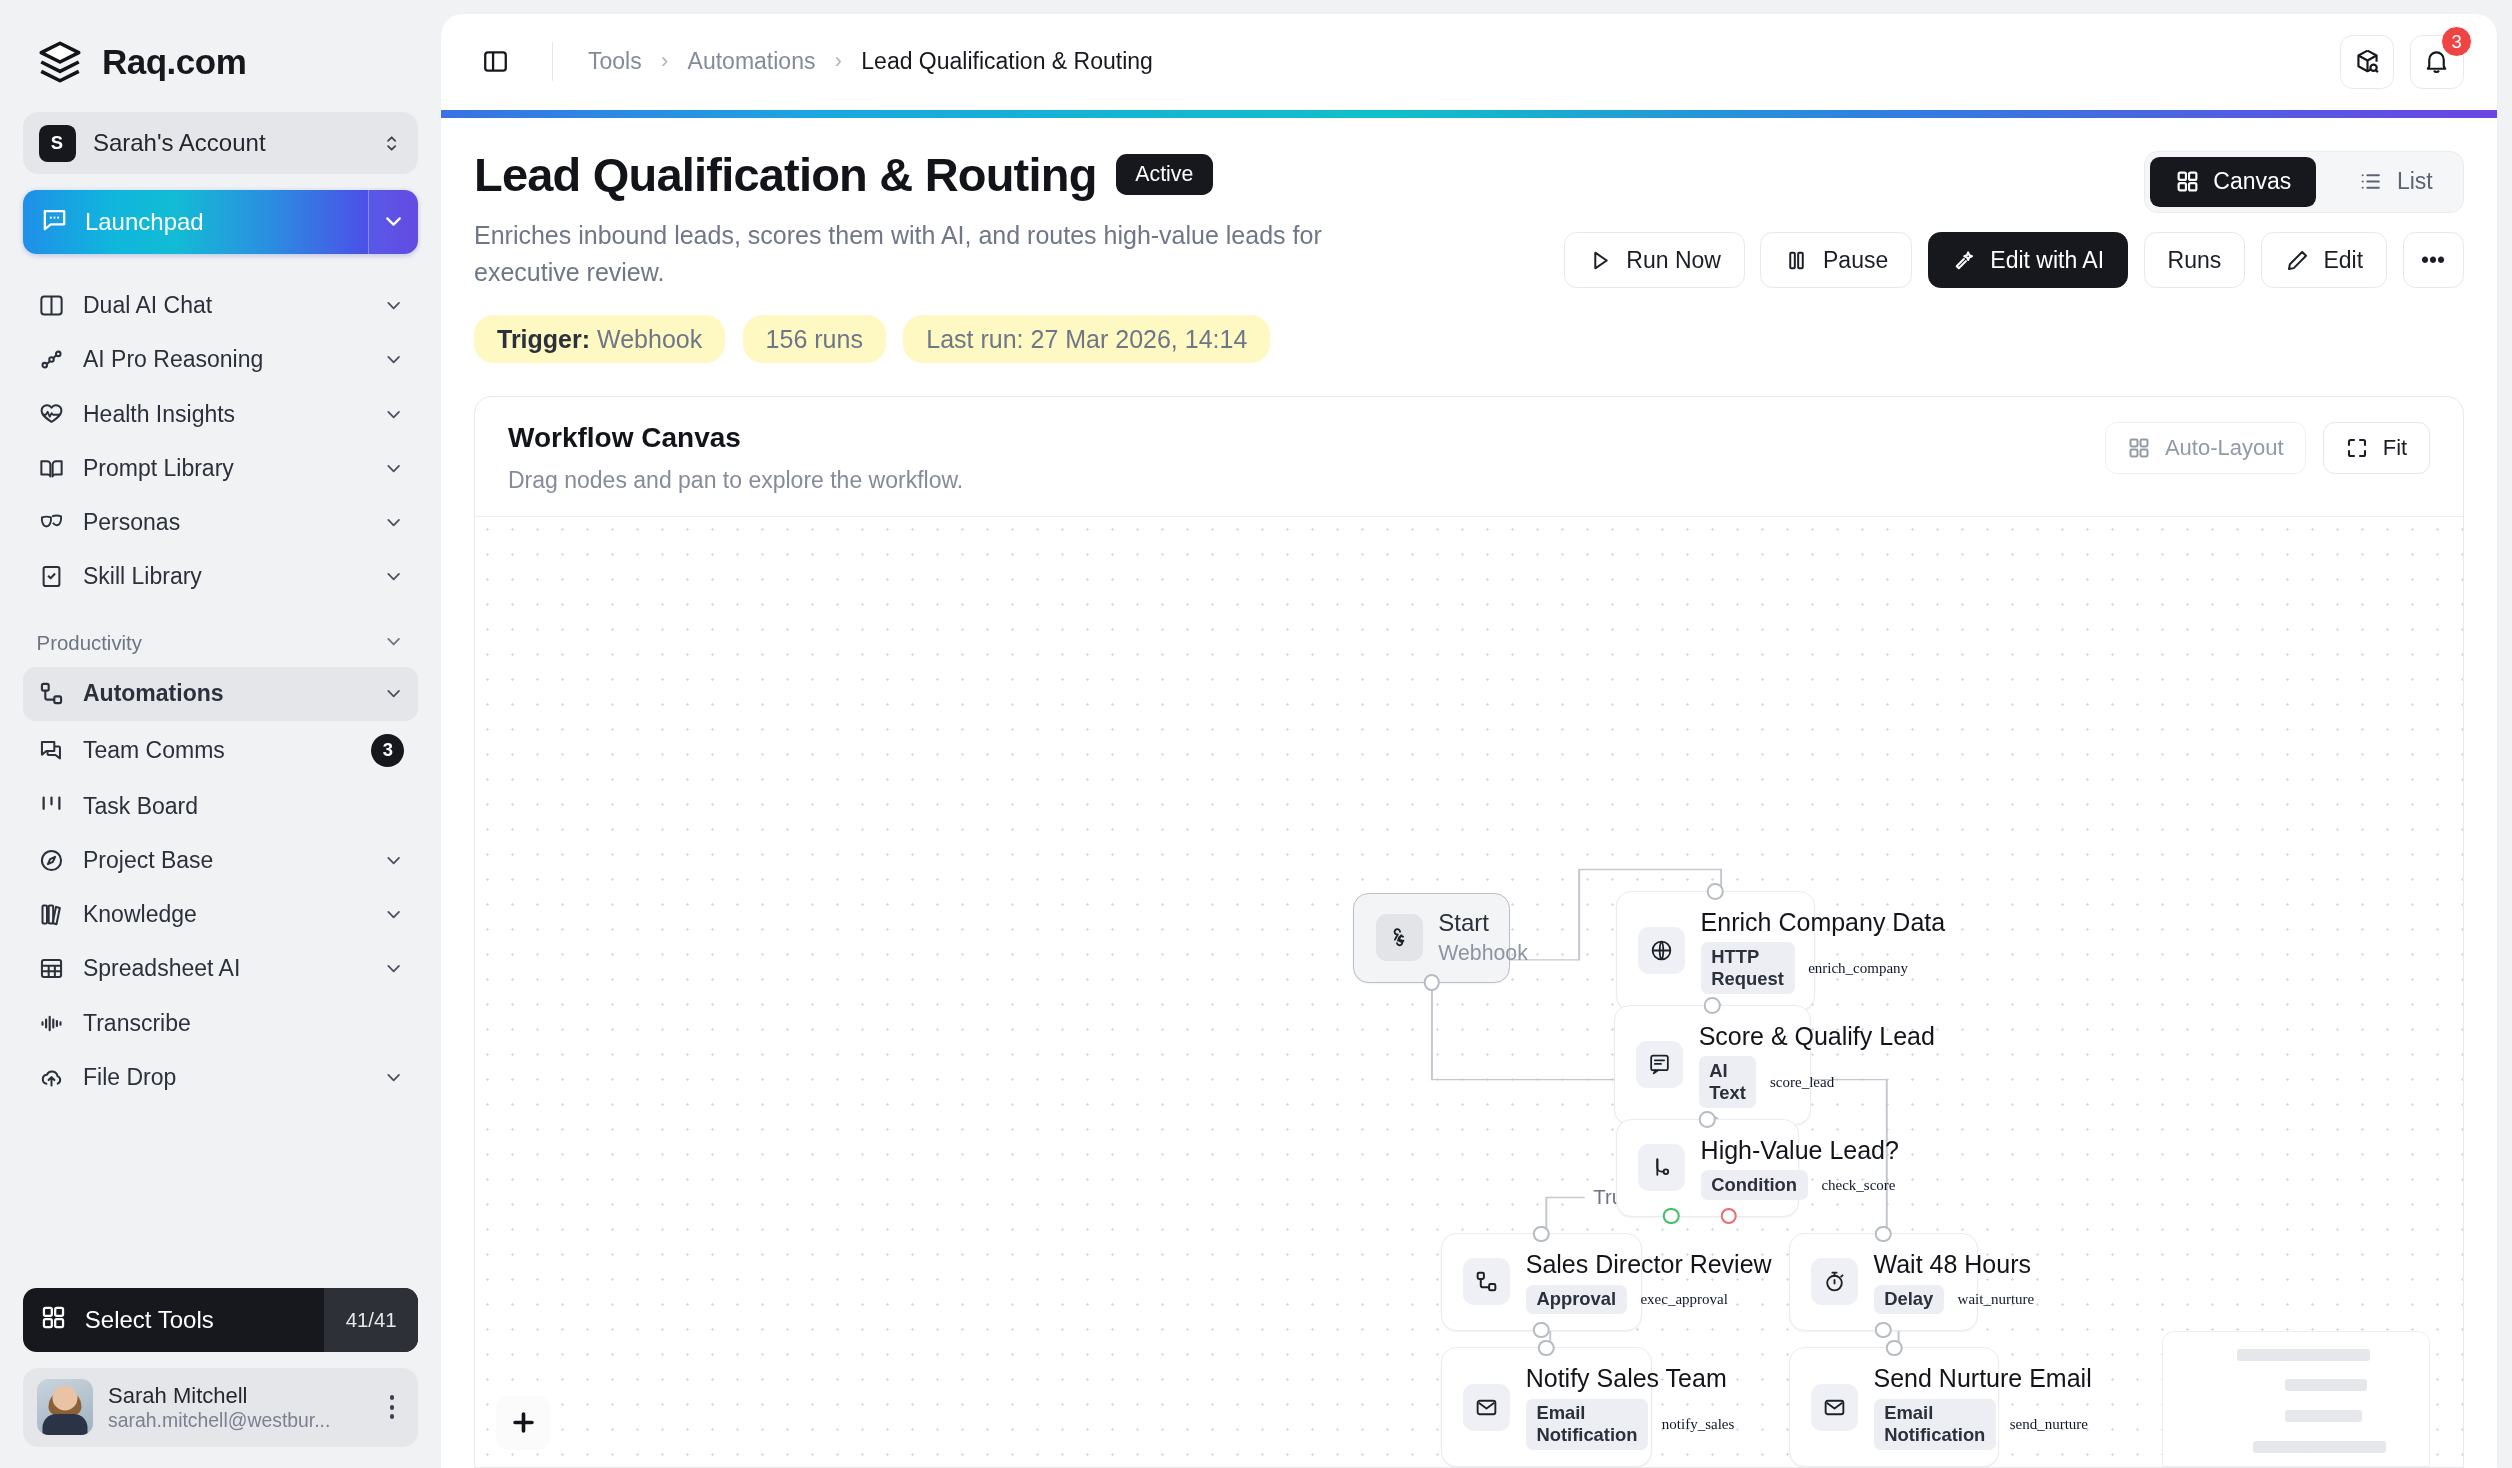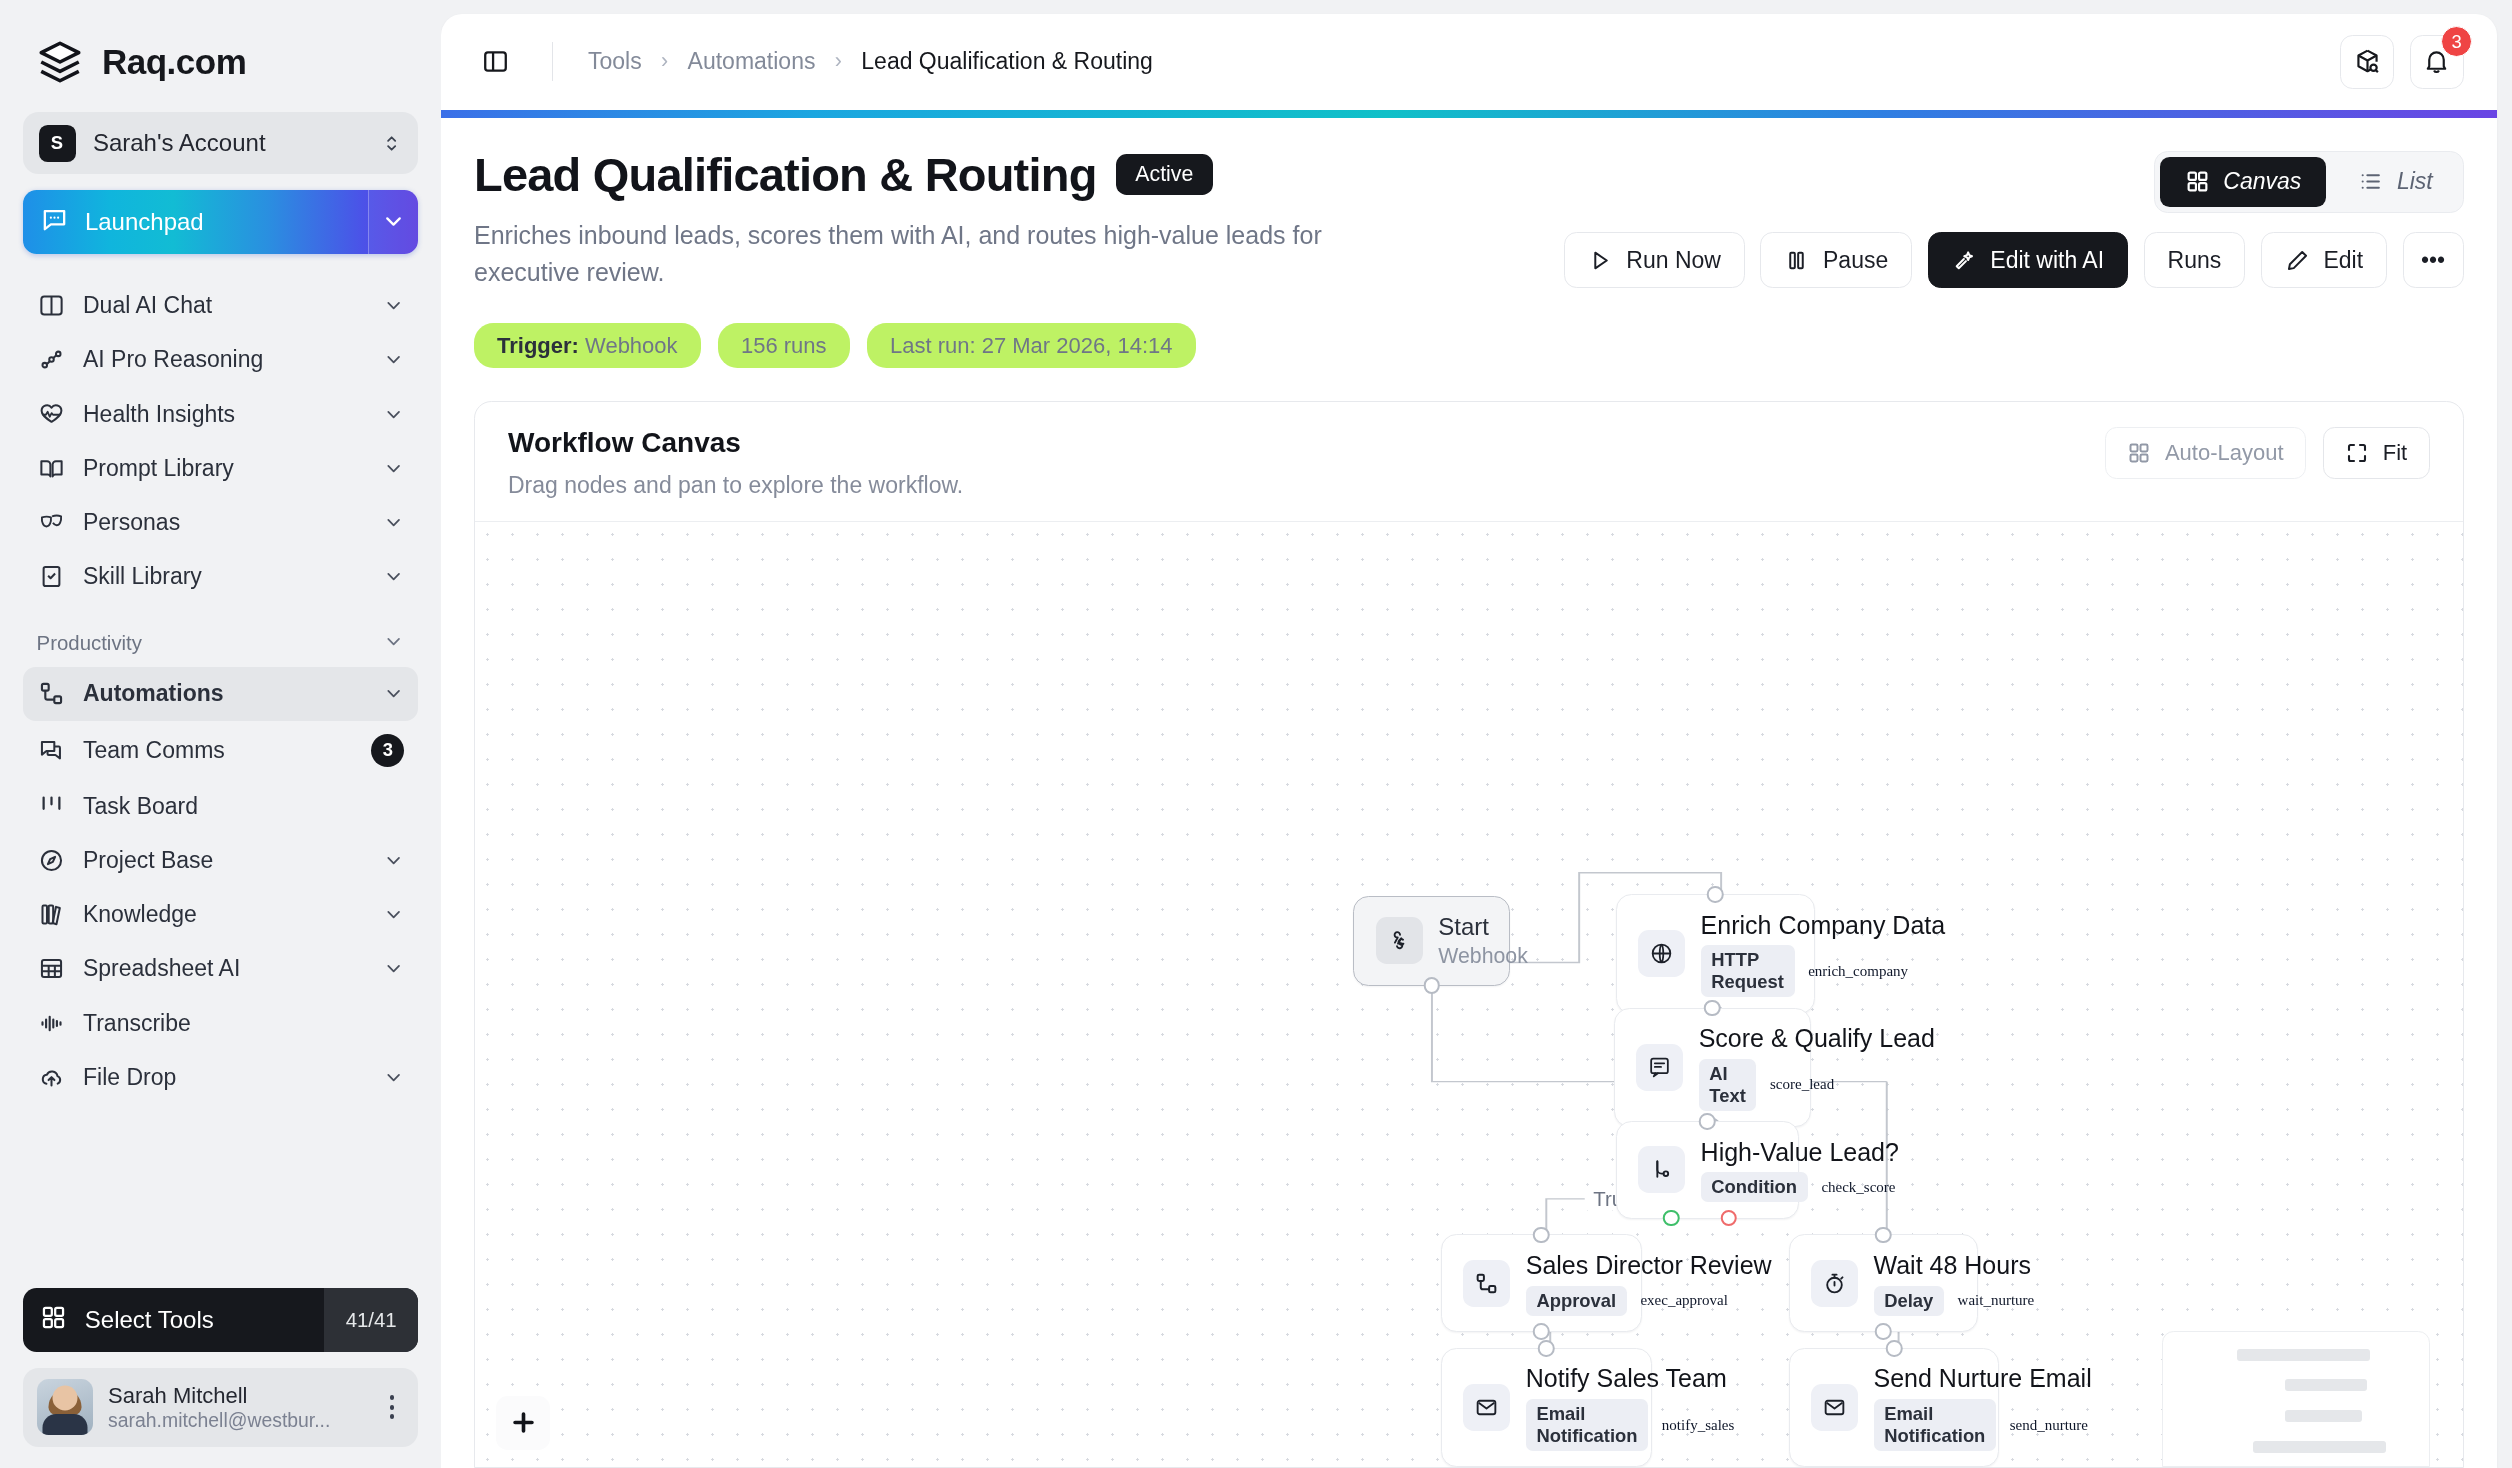--- a/index.html
+++ b/index.html
@@ -140,26 +140,26 @@
 
   .page-head { display:flex; padding: 29px 0 0 0; gap: 39px; }
   .page-head-left { flex: 1 1 auto; max-width: 969px; }
   .title-row { display:flex; align-items:center; gap: 19.4px; }
   .page-title { font-size: 47px; font-weight: 700; color:#12141a; letter-spacing:-0.8px; }
   .status-pill {
     background:#16181d; color:#fff; font-size:21.3px; padding: 7.8px 19.4px; border-radius: 10.7px; font-weight:500;
   }
   .page-desc { margin-top: 15.5px; font-size: 25px; line-height: 1.45; color:#6f7687; max-width: 872px; }
   .meta-row { display:flex; gap: 17.4px; margin-top: 25px; }
-  .meta-pill { background:#bef264; border-radius: 19.4px; padding: 9.7px 23px; font-size: 22px; color:#6f7687;margin-top:8px; }
+  .meta-pill { background:#fef9c3; border-radius: 19.4px; padding: 9.7px 23px; font-size: 25px; color:#6f7687; }
   .meta-pill b { color:#2b303b; font-weight:700; }
 
   .page-head-right { margin-left:auto; display:flex; flex-direction:column; align-items:flex-end; gap: 19.4px; padding-top: 3.9px; }
   .seg {
-    display:flex; background:#f5f6f8; border:1px solid #e9ebef; border-radius: 13.6px; padding: 4.8px; gap: 7px; font-style: italic;
+    display:flex; background:#f5f6f8; border:1px solid #e9ebef; border-radius: 13.6px; padding: 4.8px; gap: 17px;
   }
   .seg-btn {
     display:flex; align-items:center; gap:13.6px; padding: 11.6px 25px; border-radius: 9.7px;
     font-size: 23px; color:#5c6373; cursor:pointer;
   }
   .seg-btn.on { background:#16181d; color:#fff; }
   .actions { display:flex; gap: 15.5px; align-items:center; }
   .btn {
     display:flex; align-items:center; gap: 13.6px; padding: 13.6px 23px; border-radius: 12.6px;
     border:1px solid #e6e8ec; background:#fff; font-size: 23px; color:#1b1e26; cursor:pointer;

